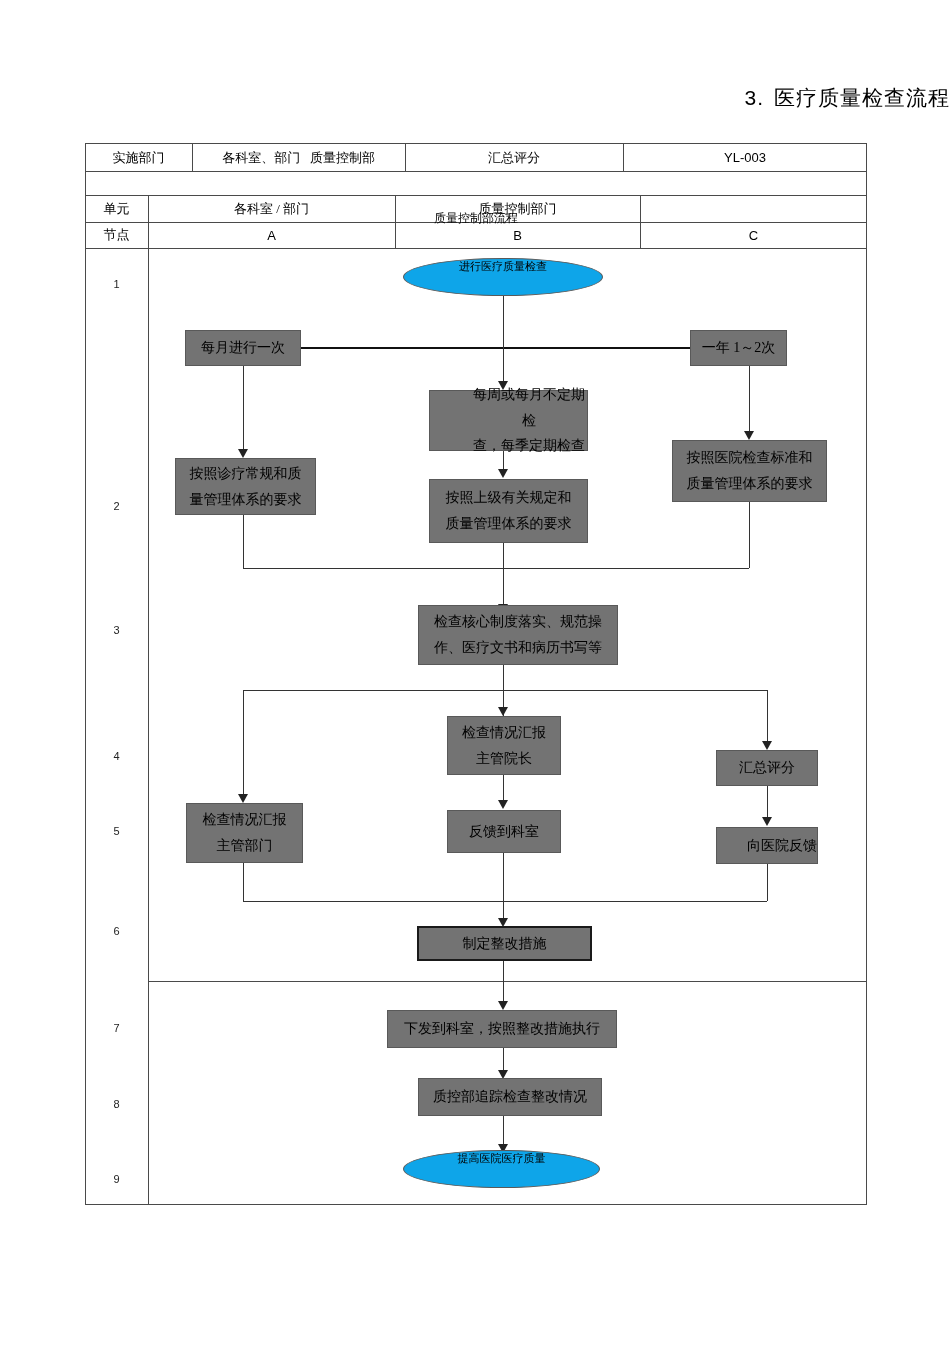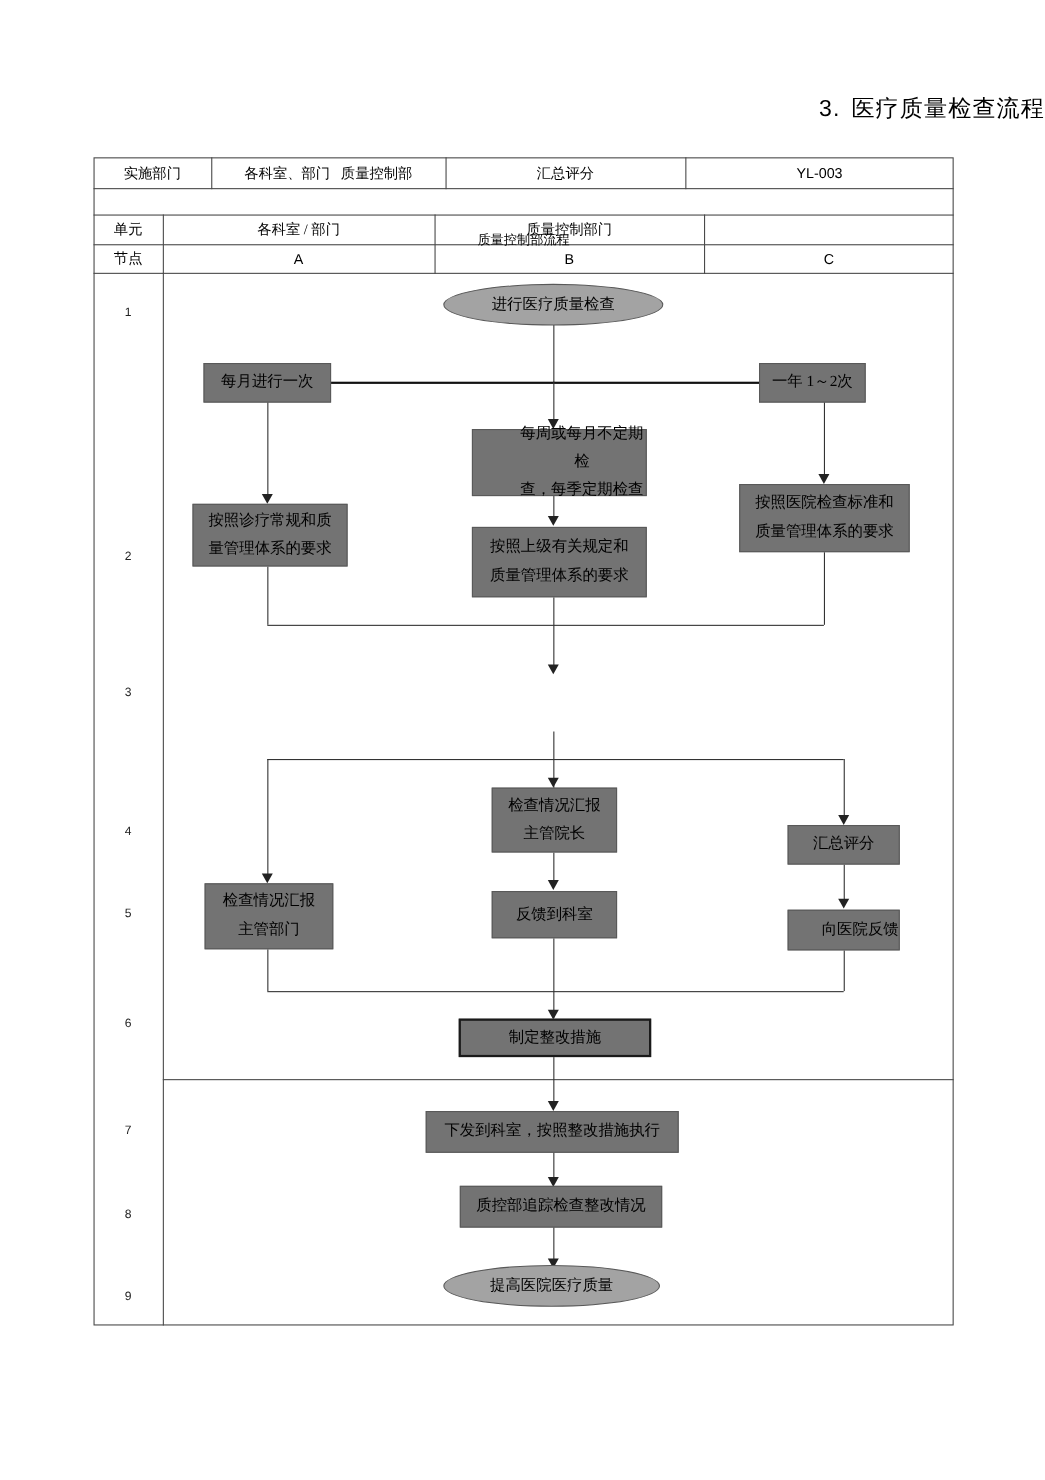--- a/index.html
+++ b/index.html
@@ -81,25 +81,25 @@
     white-space:pre-line;
     color:#000;
   }
   .node.thick{border:2px solid #1a1a1a;}
   .node .ln{display:block;}
 
   .oval{
     position:absolute;
     border:1px solid #595959;
     border-radius:50%;
-    background:#a3a3a3;
+    background:#0ea5e9;
     display:flex;
-    align-items:center;
+    align-items:flex-start;
     justify-content:center;
-    font-size:14px;
+    font-size:11px;
     box-sizing:border-box;
     color:#000;
   }
 
   
   .conn-v{position:absolute;width:1px;background:#333;}
   .conn-h{position:absolute;height:1px;background:#333;}
   .conn-h.bold{height:2px;background:#111;}
   .arrow{
     position:absolute;
@@ -246,20 +246,24 @@
   <div class="node" style="left:429px;top:479px;width:159px;height:64px;">
     <span class="ln">按照上级有关规定和</span>
     <span class="ln">质量管理体系的要求</span>
   </div>
 
   <div class="node" style="left:672px;top:440px;width:155px;height:62px;">
     <span class="ln">按照医院检查标准和</span>
     <span class="ln">质量管理体系的要求</span>
   </div>
 
+  <div class="node" style="left:418px;top:605px;width:200px;height:60px;">
+    <span class="ln">检查核心制度落实、规范操</span>
+    <span class="ln">作、医疗文书和病历书写等</span>
+  </div>
 
   <div class="node" style="left:447px;top:716px;width:114px;height:59px;">
     <span class="ln">检查情况汇报</span>
     <span class="ln">主管院长</span>
   </div>
 
   <div class="node" style="left:716px;top:750px;width:102px;height:36px;">
     <span class="ln">汇总评分</span>
   </div>
 

